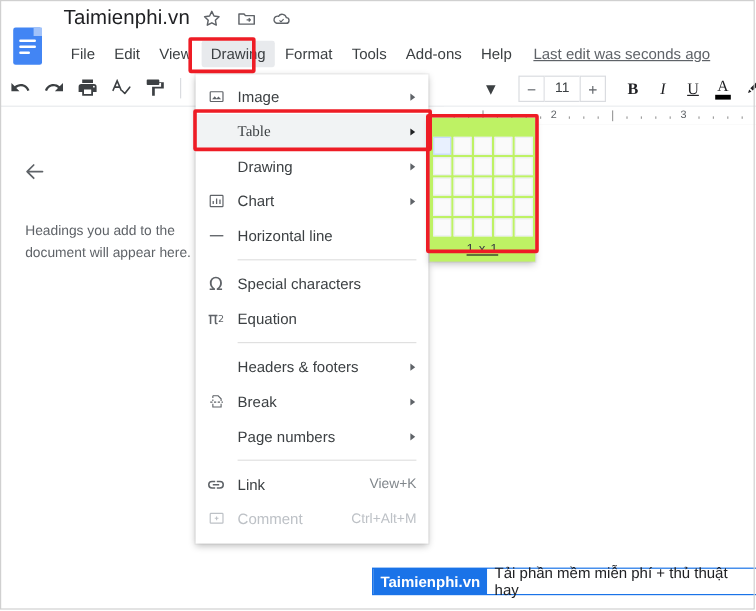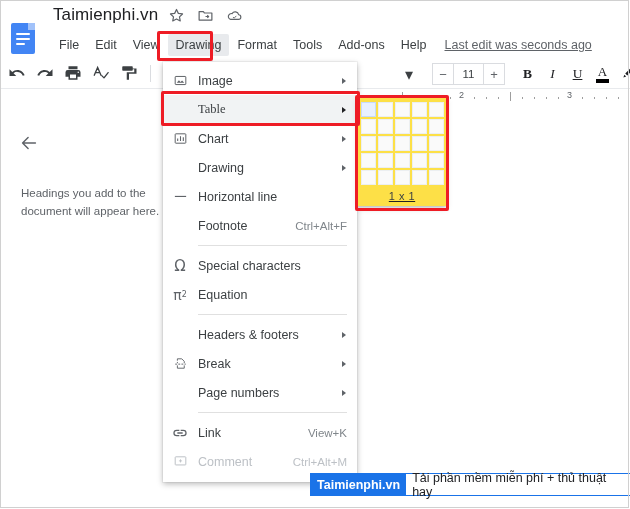--- a/index.html
+++ b/index.html
@@ -82,23 +82,23 @@
   .mrow.disabled{color:#bdc1c6;}
   .mrow .mico{position:absolute;left:9px;top:50%;transform:translateY(-50%);width:16px;height:16px;display:flex;align-items:center;justify-content:center;color:#5f6368;}
   .mrow.disabled .mico{color:#bdc1c6;}
   .mrow .mlbl{margin-left:35px;white-space:nowrap;}
   .mrow .mkey{position:absolute;right:10px;font-size:11.5px;color:#80868b;white-space:nowrap;}
   .mrow.disabled .mkey{color:#bdc1c6;}
   .mrow .marrow{position:absolute;right:11px;width:0;height:0;border-left:4.5px solid #5f6368;border-top:3.5px solid transparent;border-bottom:3.5px solid transparent;}
   .msep{height:1px;background:#e0e0e0;margin:5px 10px 5px 35px;}
 
   
-  .grid-pop{position:absolute;left:358px;top:98px;width:82px;background:#fde047;
+  .grid-pop{position:absolute;left:358px;top:98px;width:82px;background:#bef264;
             box-shadow:0 2px 6px rgba(0,0,0,.25), 0 0 0 1px rgba(0,0,0,.05);
-            padding:4px 3px 2px 3px;z-index:50;text-decoration:underline;}
+            padding:16px 3px 2px 3px;z-index:50;text-decoration:underline;}
   .grid{display:grid;grid-template-columns:repeat(5,15px);grid-auto-rows:15px;gap:2px;justify-content:center;}
   .cell{width:15px;height:15px;border:1px solid #eceff1;background:#fafafa;box-sizing:border-box;}
   .cell.sel{background:#e8f0fe;border-color:#c6dafc;}
   .grid-label{text-align:center;font-size:11px;color:#3c4043;padding-top:5px;padding-bottom:2px;letter-spacing:.5px;}
 
   
   .watermark{position:absolute;left:311px;top:474px;display:flex;height:21px;z-index:80;
              box-shadow:0 0 0 1px #1a73e8;}
   .wm-brand{background:#1a73e8;color:#fff;font-size:12.5px;padding:0 6px;display:flex;align-items:center;font-weight:bold;}
   .wm-text{background:#fff;color:#202124;font-size:12.5px;padding:0 6px;display:flex;align-items:center;}
@@ -257,48 +257,44 @@
       <span class="mlbl">Image</span>
       <span class="marrow"></span>
     </div>
 
     <div class="mrow hl">
       <span class="mlbl">Table</span>
       <span class="marrow" style="border-left-color:#202124"></span>
     </div>
 
     <div class="mrow">
+      <span class="mlbl">Drawing</span>
+      <span class="marrow"></span>
+    </div>
+
+    <div class="mrow">
       <span class="mico">
         <svg viewBox="0 0 24 24" width="15" height="15" fill="none" stroke="#5f6368" stroke-width="1.6">
           <rect x="3.5" y="4.5" width="17" height="15" rx="1"></rect>
           <path d="M7.5 16v-4M12 16V8.5M16.5 16v-6" stroke-width="1.7"></path>
         </svg>
       </span>
       <span class="mlbl">Chart</span>
       <span class="marrow"></span>
     </div>
 
     <div class="mrow">
-      <span class="mlbl">Drawing</span>
-      <span class="marrow"></span>
-    </div>
-
-    <div class="mrow">
       <span class="mico">
         <svg viewBox="0 0 24 24" width="15" height="15">
             <rect x="3" y="11" width="18" height="1.8" fill="#5f6368"></rect>
           </svg>
       </span>
       <span class="mlbl">Horizontal line</span>
     </div>
 
-    <div class="mrow">
-      <span class="mlbl">Footnote</span>
-      <span class="mkey">Ctrl+Alt+F</span>
-    </div>
 
     <div class="msep"></div>
 
     <div class="mrow">
       <span class="mico" style="font-size:15px;font-family:'DejaVu Sans',sans-serif;">Ω</span>
       <span class="mlbl">Special characters</span>
     </div>
 
     <div class="mrow">
       <span class="mico" style="font-size:14px;font-family:'DejaVu Sans',sans-serif;">π<sup style="font-size:8px">2</sup></span>

